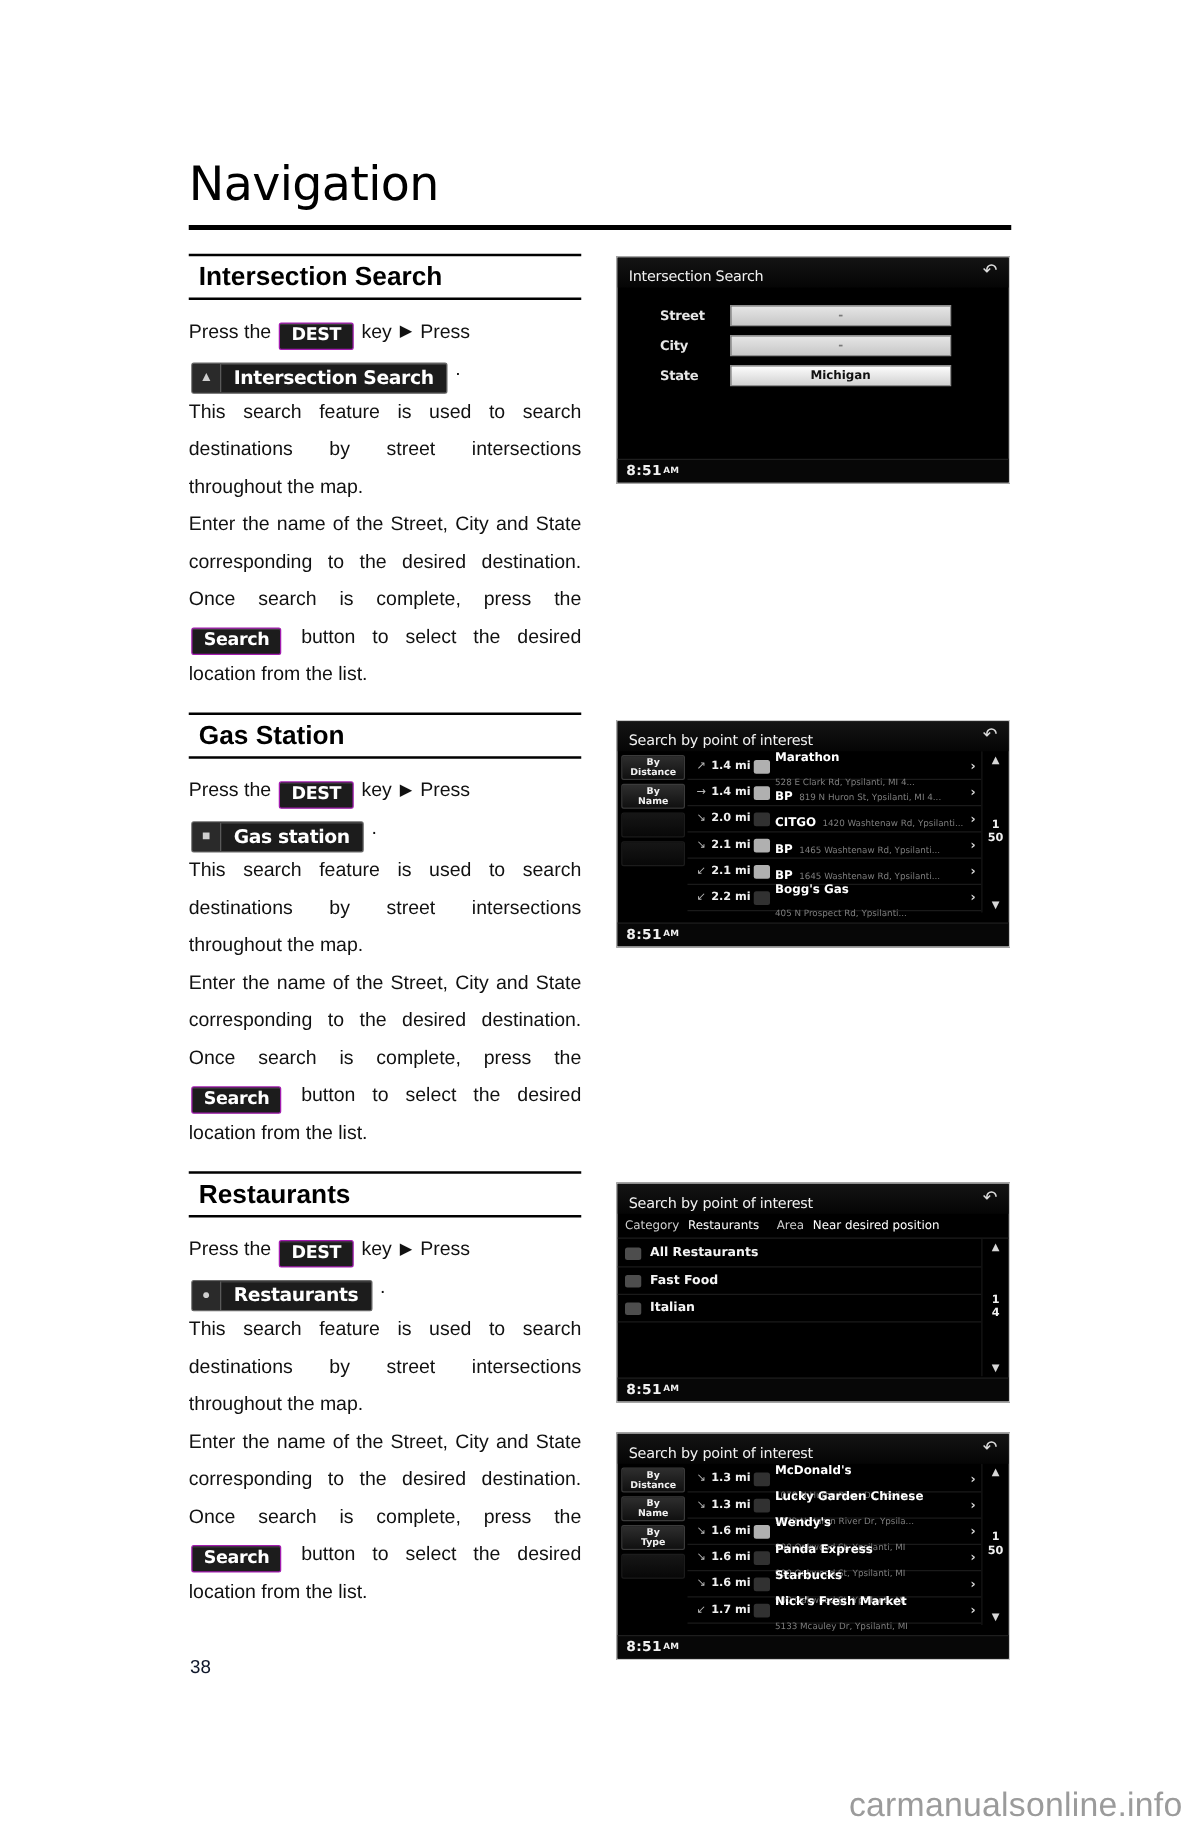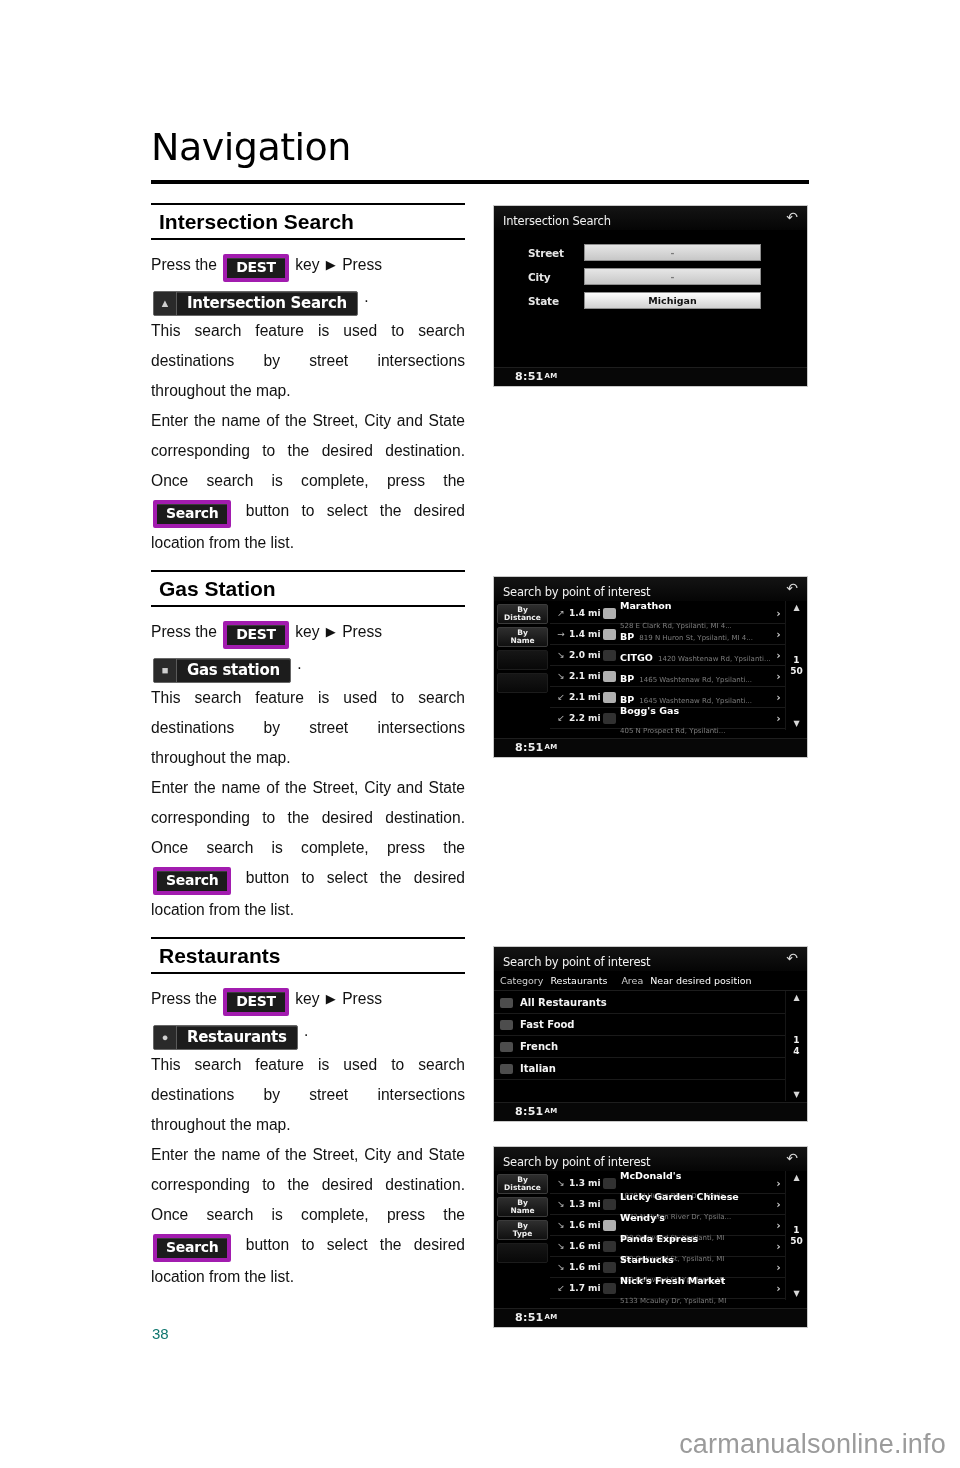--- a/index.html
+++ b/index.html
@@ -33,21 +33,21 @@
     top: 180px;
     width: 658px;
     height: 4px;
     background: #000;
   }
   .page-number {
     position: absolute;
     left: 152px;
     top: 1325px;
     font-size: 15px;
-    color: #0f766e;
+    color: #0f172a;
   }
   .watermark {
     position: absolute;
     right: 14px;
     bottom: 8px;
     font-size: 27px;
     color: #9b9b9b;
     letter-spacing: 0.2px;
     font-family: "Liberation Sans", sans-serif;
   }
@@ -79,21 +79,21 @@
     color: #111;
   }
   .para.nojust { text-align: left; }
 
   
   .chip {
     display: inline-block;
     vertical-align: -2px;
     background: #1c1c1c;
     color: #fff;
-    border: 4px solid #a21caf;
+    border: 1px solid #a21caf;
     border-radius: 2px;
     padding: 1px 9px 2px 9px;
     font-size: 14px;
     font-weight: bold;
     font-family: "DejaVu Sans", sans-serif;
     line-height: 17px;
     letter-spacing: -0.3px;
     margin: 0 2px;
     box-shadow: inset 0 1px 0 #3c3c3c;
   }
@@ -158,21 +158,21 @@
   .back-icon {
     position: absolute;
     right: 9px;
     top: 4px;
     font-size: 14px;
     color: #dcdcdc;
     line-height: 14px;
   }
   .shot-clock {
     position: absolute;
-    left: 21px;
+    left: 7px;
     bottom: 3px;
     font-size: 11px;
     font-weight: bold;
     color: #f0f0f0;
     letter-spacing: 0.3px;
     margin-top: 32px;
   }
   .shot-clock .ampm { font-size: 7px; vertical-align: 2px; margin-left: 1px; }
   .shot-footer {
     position: absolute;
@@ -503,24 +503,20 @@
       <div class="cat-row">
         <span class="cat-ico"></span>
         <span class="cat-label">All Restaurants</span>
       </div>
       <div class="cat-row">
         <span class="cat-ico"></span>
         <span class="cat-label">Fast Food</span>
       </div>
       <div class="cat-row">
         <span class="cat-ico"></span>
-        <span class="cat-label">French</span>
-      </div>
-      <div class="cat-row">
-        <span class="cat-ico"></span>
         <span class="cat-label">Italian</span>
       </div>
     </div>
     <div class="poi-scroll">
       <span class="arw">▲</span>
       <span class="poi-pages">
         <span>1</span><br>
         <span>4</span>
       </span>
       <span class="arw">▼</span>

